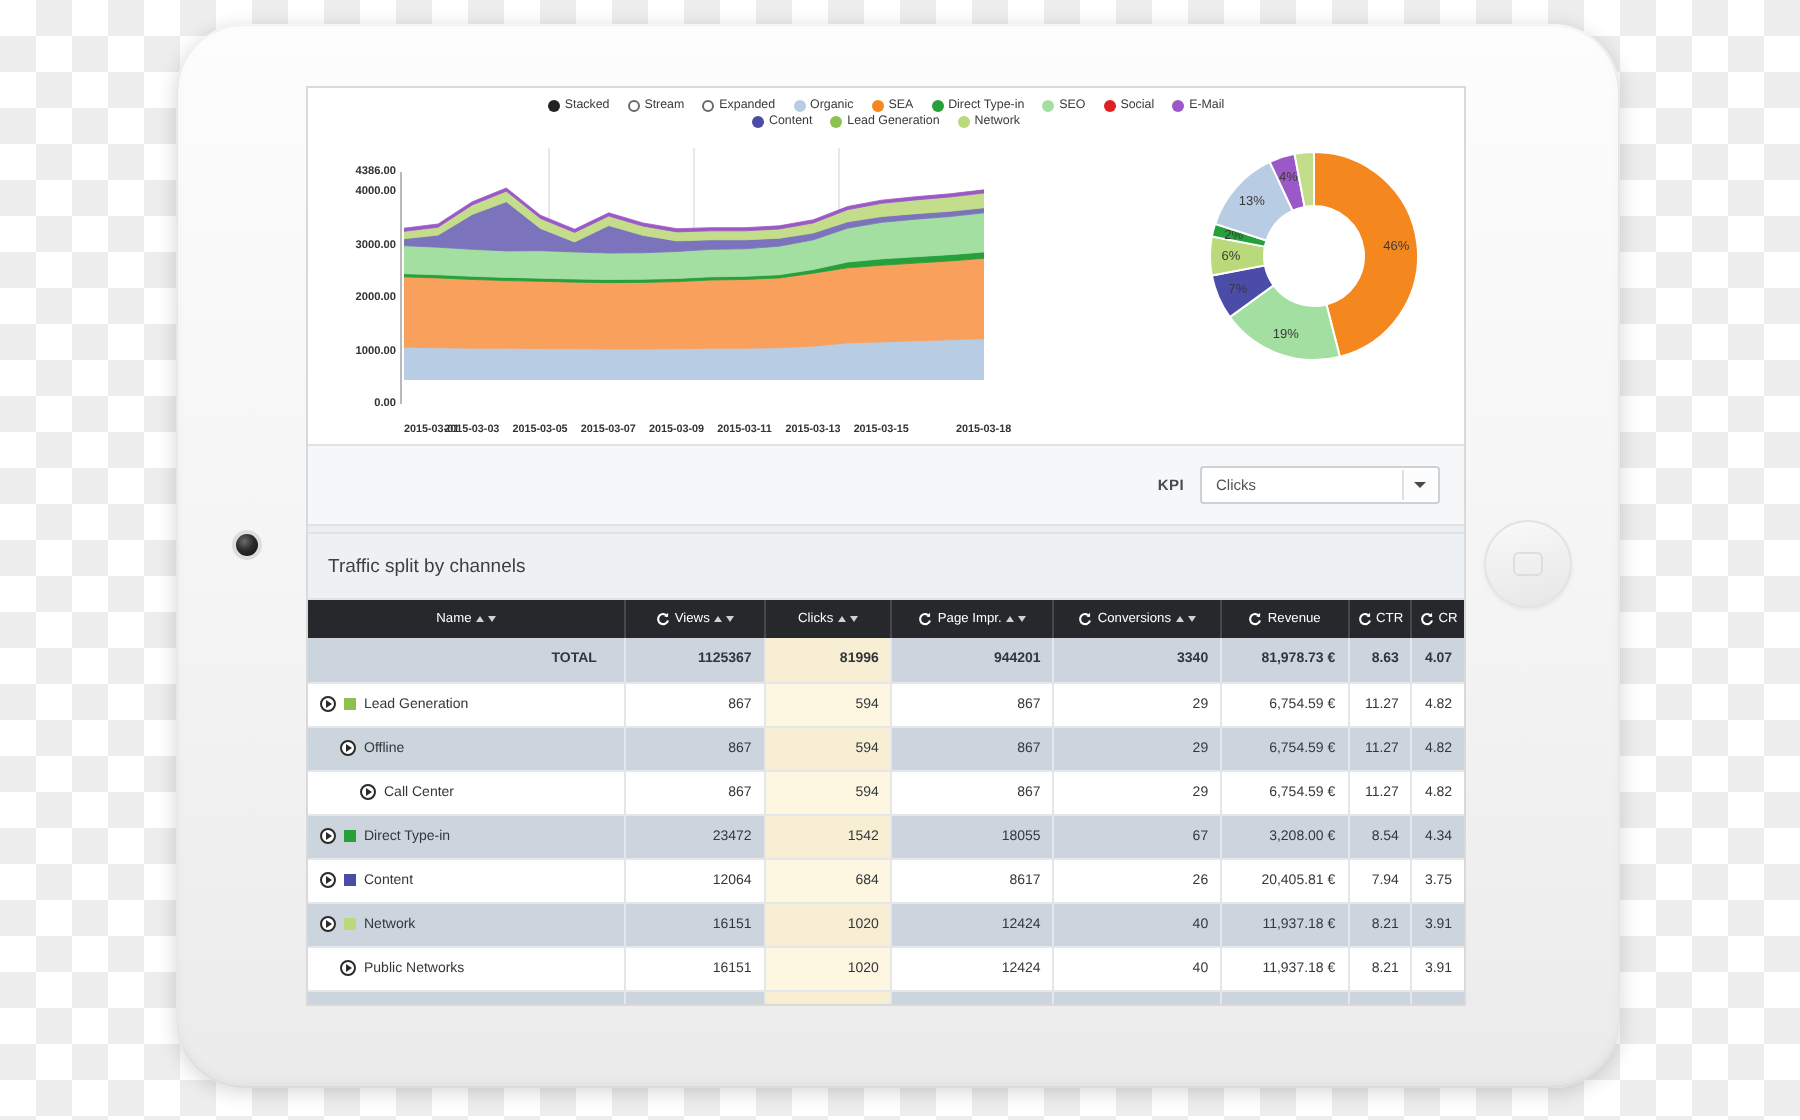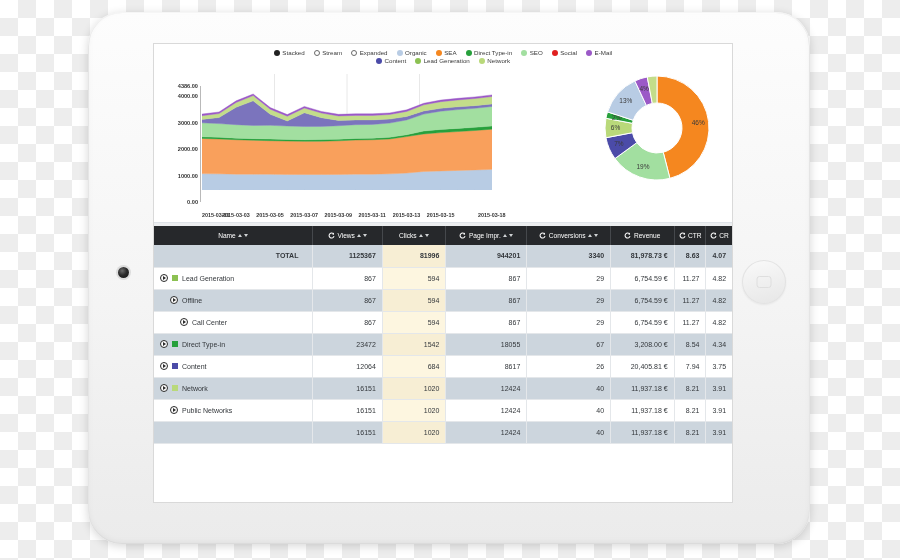--- a/index.html
+++ b/index.html
@@ -361,22 +361,34 @@
             <text x="21.803798813161798" y="49.67936968265855" text-anchor="middle" font-size="6.5" font-family="&quot;Liberation Sans&quot;, sans-serif" fill="#3a3a3a">2%</text>
             <path d="M 12.545061152652003 41.931116292502765 A 52 52 0 0 1 39.8594768386162 10.948993271766994 L 51.35551771087317 35.379323688349515 A 25 25 0 0 0 38.22358709262116 50.274575140626325 Z" fill="#b8cce4" stroke="#ffffff" stroke-width="1"></path>
             <text x="30.87039061033592" y="32.55555758906846" text-anchor="middle" font-size="6.5" font-family="&quot;Liberation Sans&quot;, sans-serif" fill="#3a3a3a">13%</text>
             <path d="M 39.8594768386162 10.948993271766994 A 52 52 0 0 1 52.256171641542274 6.921062962108195 L 57.31546713535686 33.442818731782786 A 25 25 0 0 0 51.35551771087317 35.379323688349515 Z" fill="#9b59c7" stroke="#ffffff" stroke-width="1"></path>
             <text x="49.17579473343967" y="20.53115457375113" text-anchor="middle" font-size="6.5" font-family="&quot;Liberation Sans&quot;, sans-serif" fill="#3a3a3a">4%</text>
             <path d="M 52.256171641542274 6.921062962108195 A 52 52 0 0 1 61.99999999999999 6 L 61.99999999999999 33 A 25 25 0 0 0 57.31546713535686 33.442818731782786 Z" fill="#c3dd8a" stroke="#ffffff" stroke-width="1"></path>
           </svg>
       </div>
     </div>
 
+    <div id="kpi-row">
+      <span id="kpi-label">KPI</span>
+      <div id="kpi-select">
+        <span id="kpi-value">Clicks</span>
+        <span id="kpi-caret">
+            <span></span>
+          </span>
+      </div>
+    </div>
 
     <div id="table-section">
+      <div id="table-title-bar">
+        <span id="table-title">Traffic split by channels</span>
+      </div>
 
       <table>
         <colgroup>
           <col style="width:27.5%">
             <col style="width:12%">
             <col style="width:11%">
             <col style="width:14%">
           <col style="width:14.5%">
             <col style="width:11%">
             <col style="width:5.5%">

